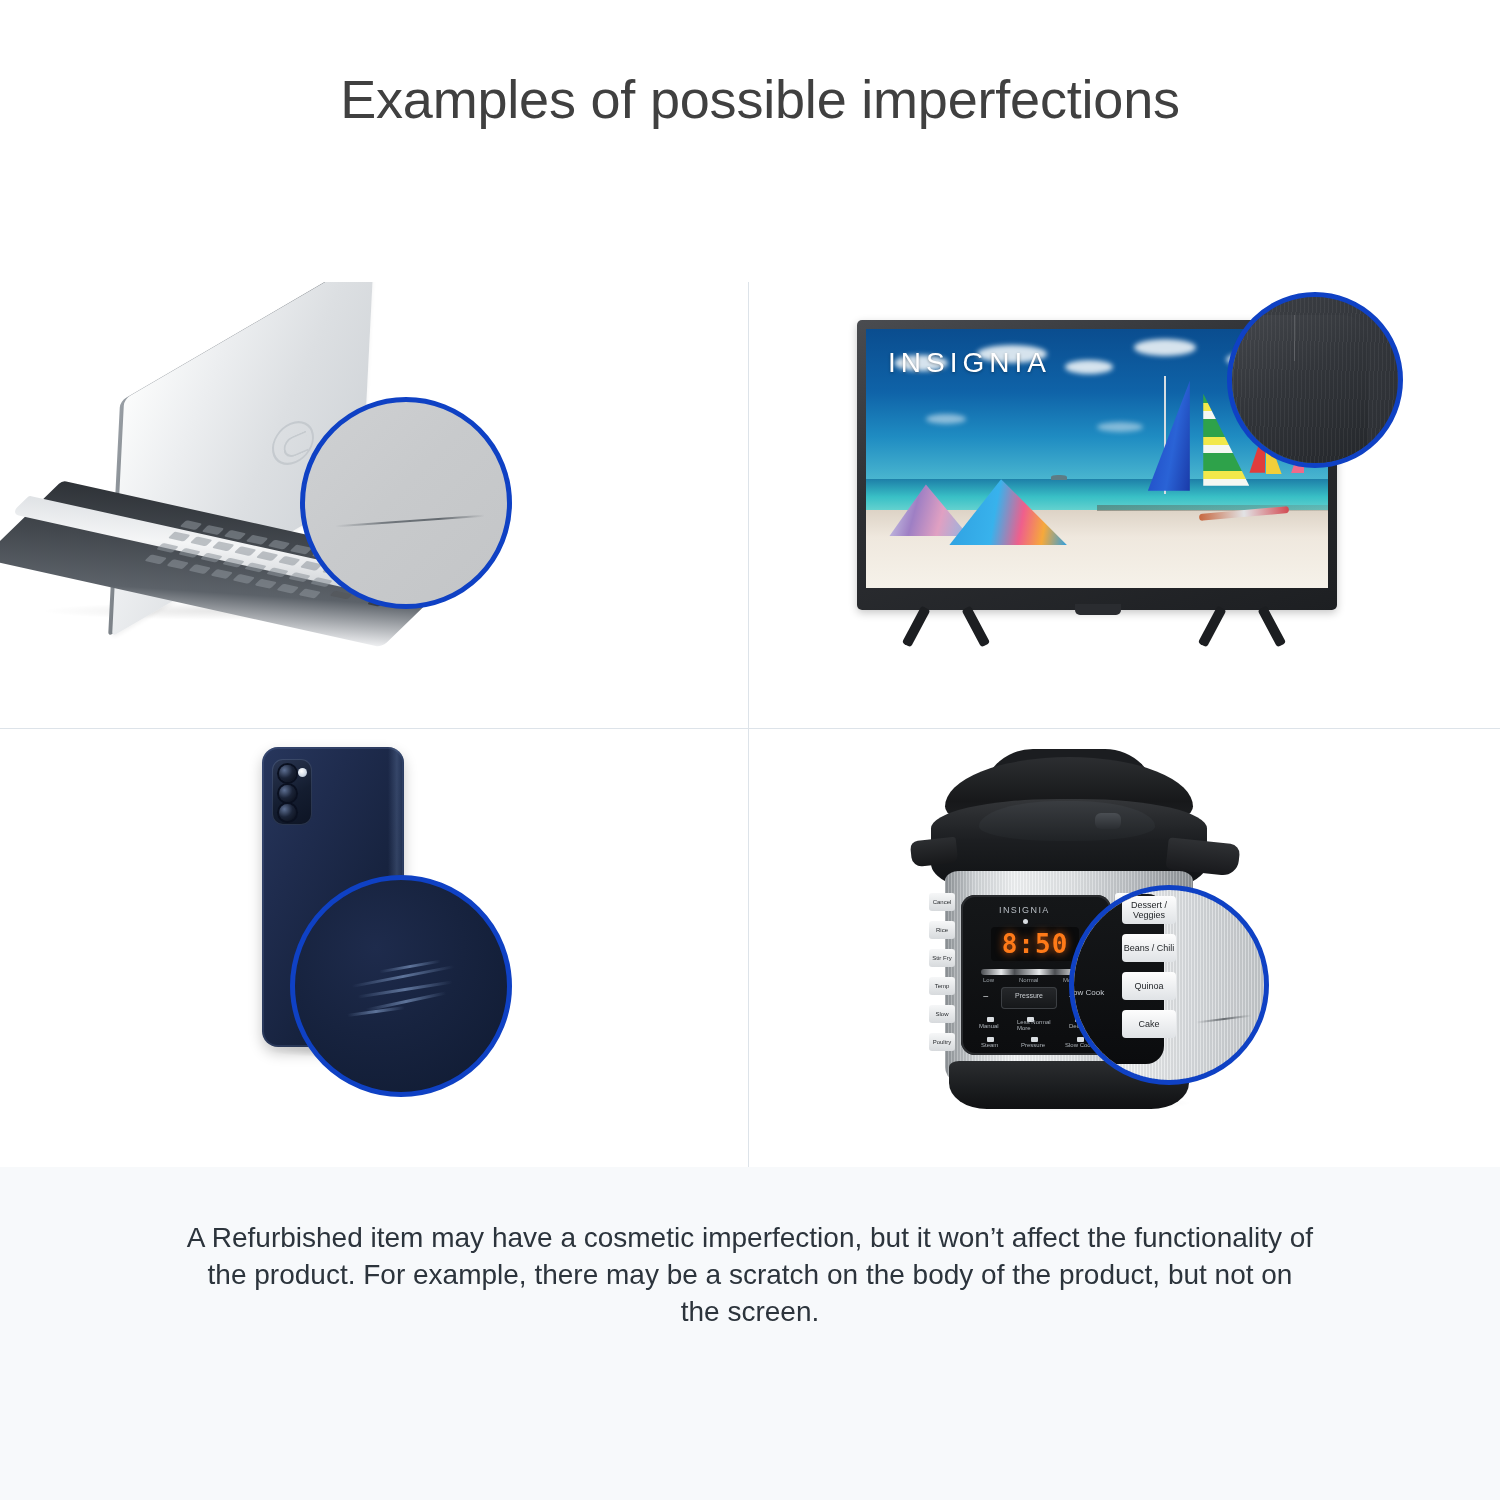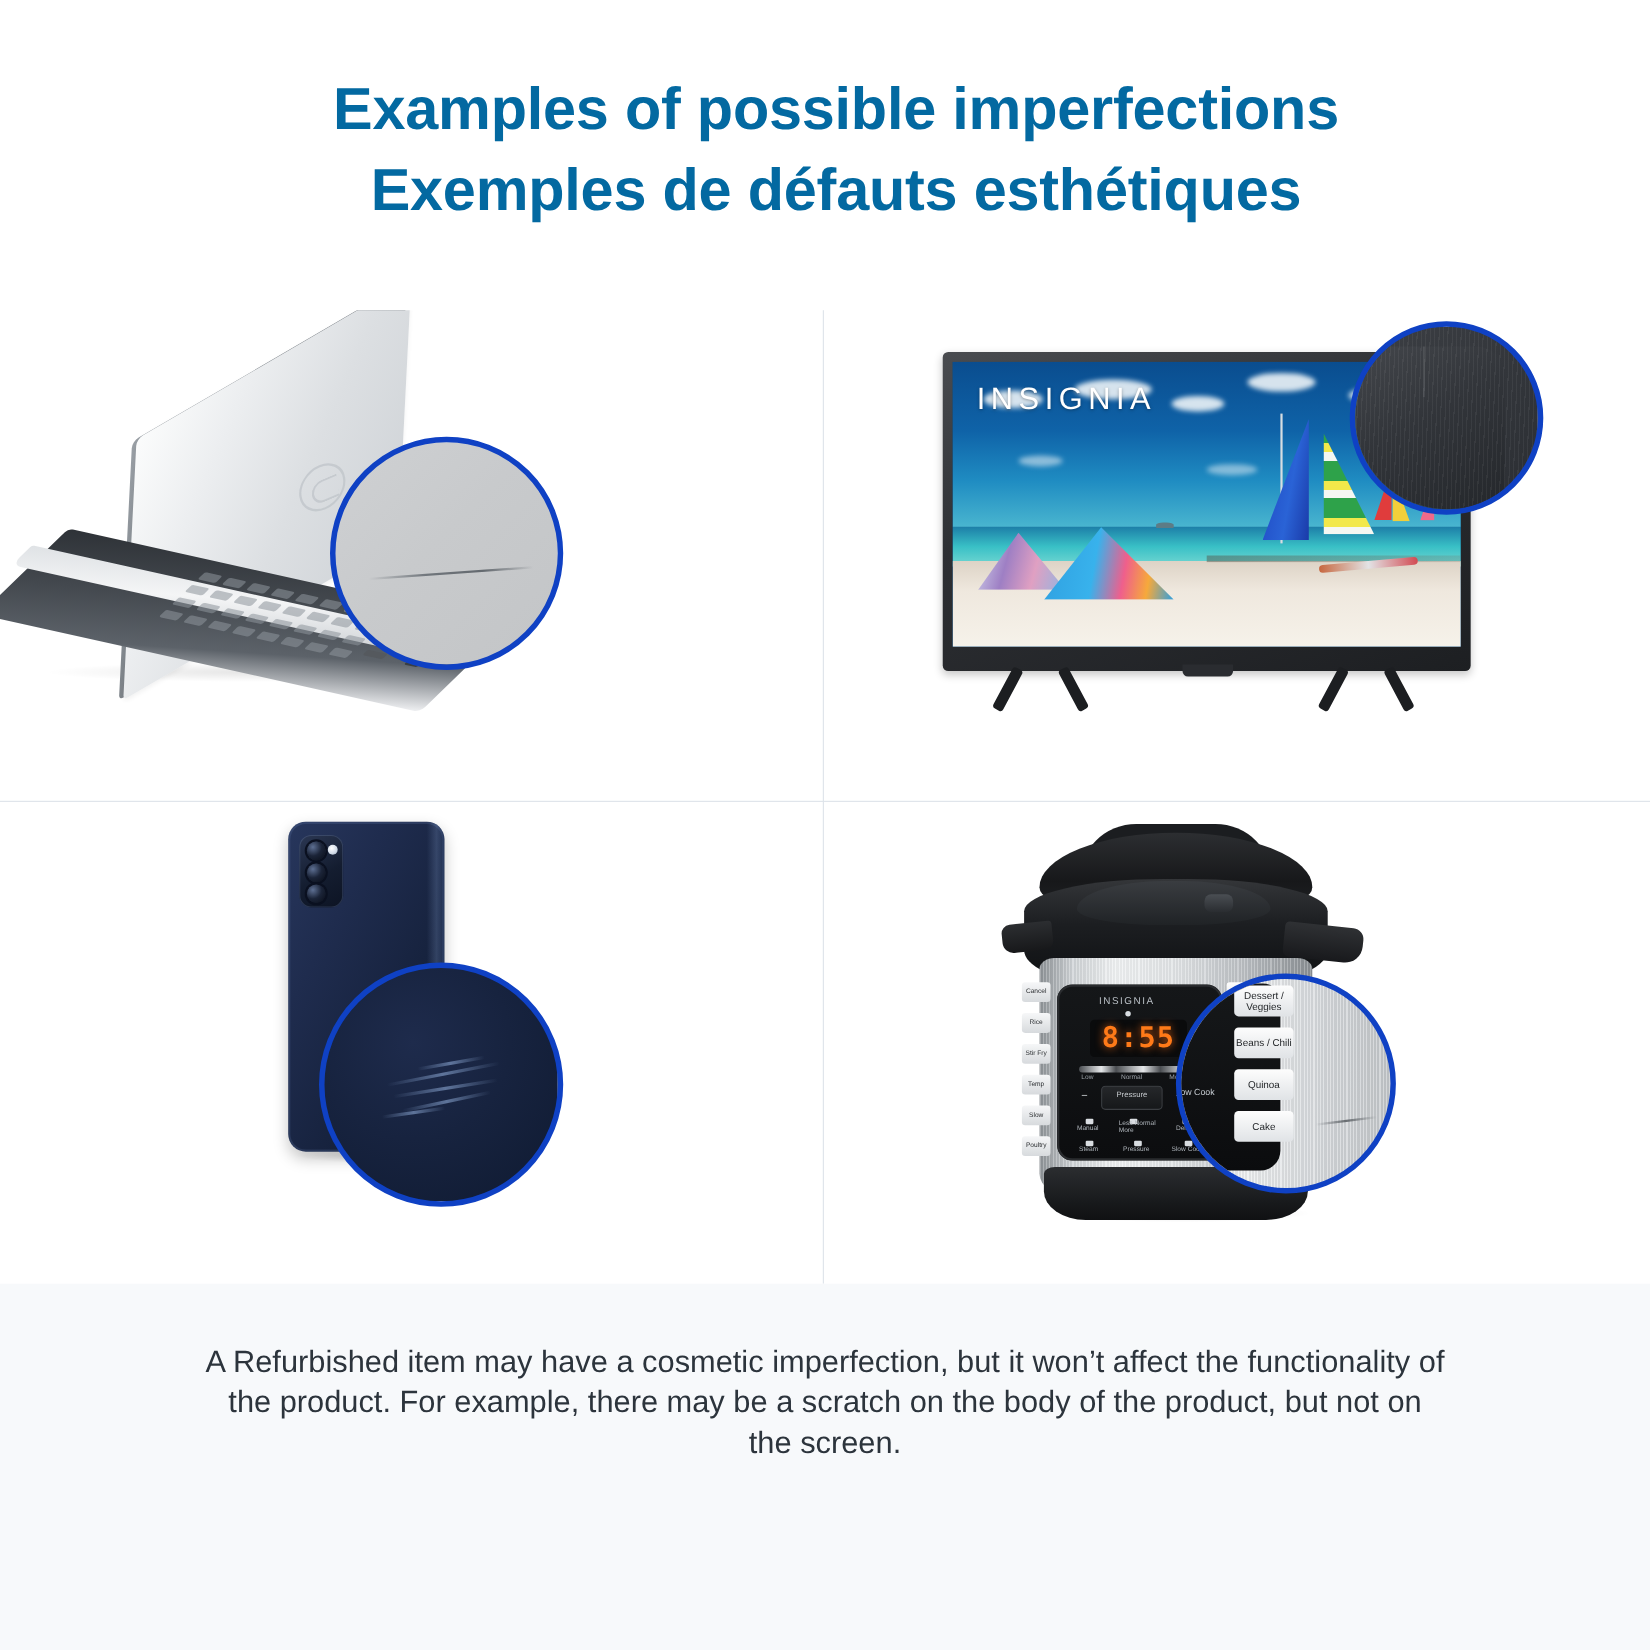--- a/index.html
+++ b/index.html
@@ -13,22 +13,22 @@
 
   
   .title-block {
     position: absolute; left: 0; top: 62px; width: 1500px;
     text-align: center;
   }
   .title-line {
     display: block;
     font-size: 54px;
     line-height: 74px;
-    font-weight: 700;
-    color: #0369a1;
+    font-weight: 400;
+    color: #404040;
     letter-spacing: -0.2px;
     margin-left: 20px;
   }
 
   
   .grid {
     position: absolute; left: 0; top: 282px;
     width: 1288px; height: 885px;
   }
   .vdiv { position: absolute; left: 748px; top: 0; width: 1px; height: 885px; background: #dde3e9; }
@@ -355,21 +355,20 @@
   }
   .footer p + p { margin-top: 30px; }
 </style>
 </head>
 <body>
 
 <div class="page">
 
   <div class="title-block">
     <span class="title-line">Examples of possible imperfections</span>
-    <span class="title-line">Exemples de défauts esthétiques</span>
   </div>
 
   <div class="grid">
     <div class="vdiv"></div>
     <div class="hdiv"></div>
 
     <div class="cell tl">
       <div class="laptop-wrap">
         <div class="laptop-shadow"></div>
         <div class="lid-edge"></div>
@@ -517,21 +516,21 @@
           <div class="lbtn" style="top:56px;">Stir Fry</div>
           <div class="lbtn" style="top:84px;">Temp</div>
           <div class="lbtn" style="top:112px;">Slow</div>
           <div class="lbtn" style="top:140px;">Poultry</div>
         </div>
 
         <div class="panel">
           <div class="panel-brand">INSIGNIA</div>
           <i class="dot-ind"></i>
           <div class="lcd">
-            <span class="lcd-text">8:55</span>
+            <span class="lcd-text">8:50</span>
           </div>
           <div class="slider"></div>
           <span class="mini-lab" style="left:22px;">Low</span>
           <span class="mini-lab" style="left:58px;">Normal</span>
           <span class="mini-lab" style="left:102px;">More</span>
           <div class="centerbtn">
             <span>Pressure</span>
           </div>
           <span class="pm minus">−</span>
           <span class="pm plus">+</span>

